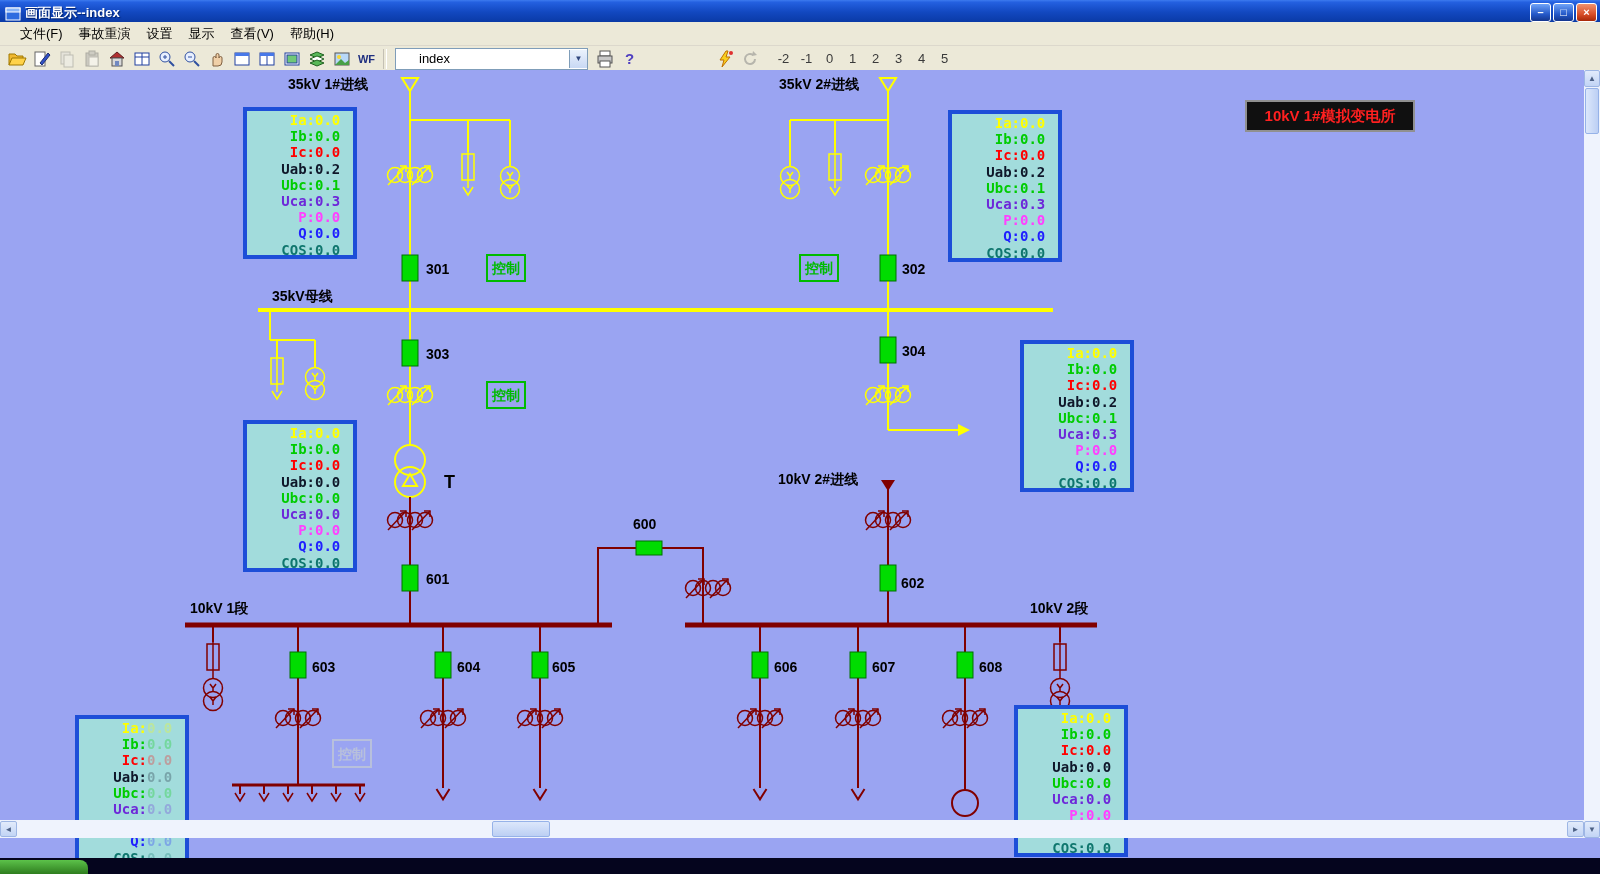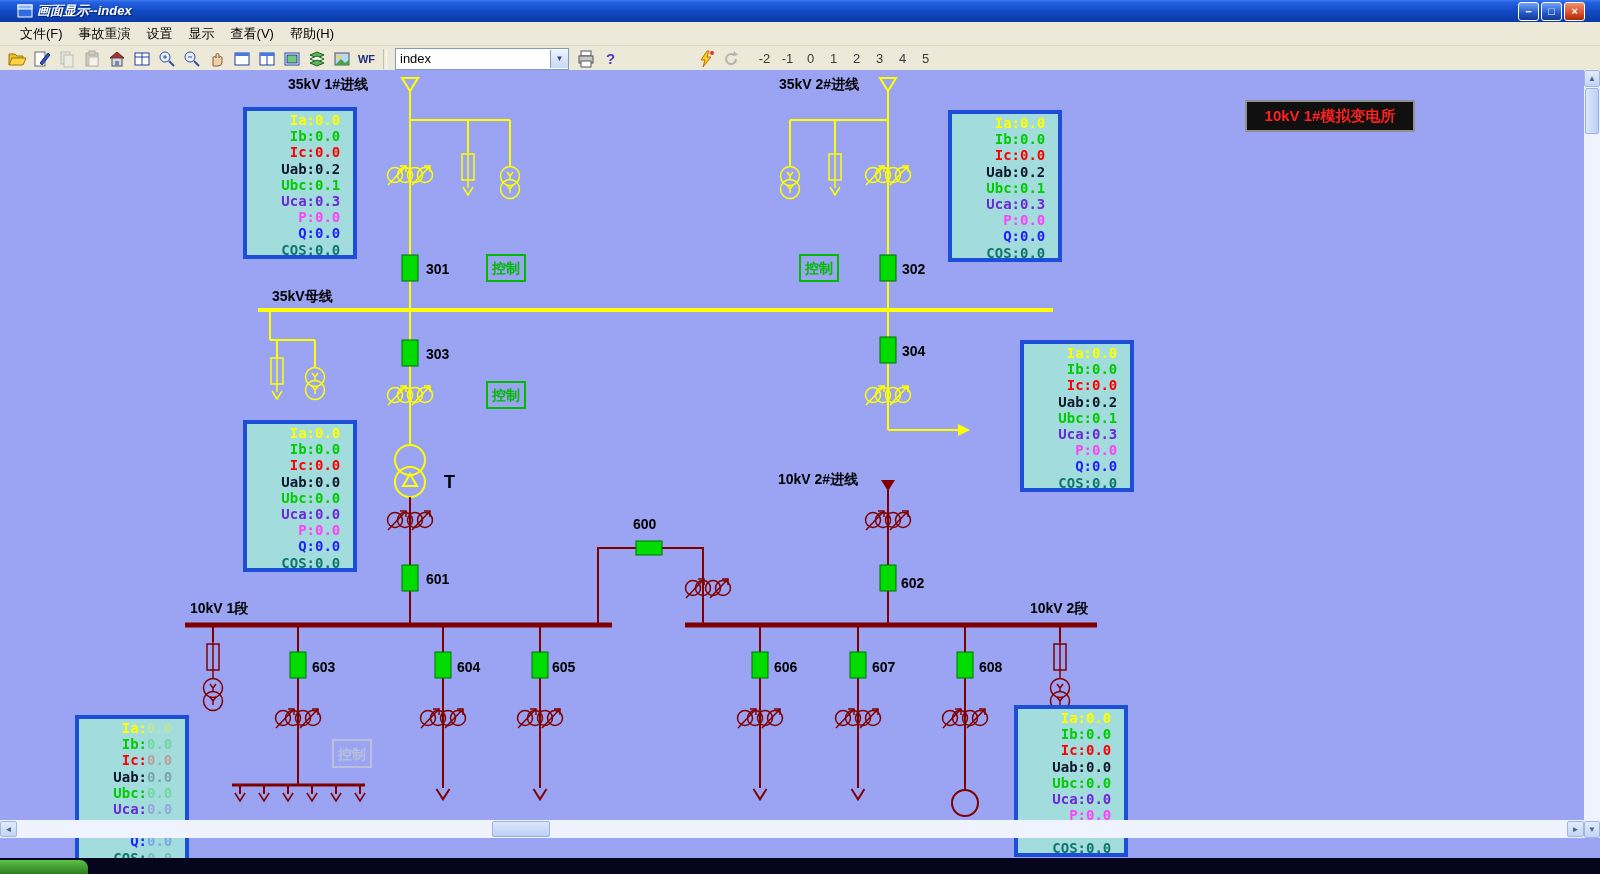--- a/index.html
+++ b/index.html
@@ -2,21 +2,21 @@
 <html><head>
 <meta charset="utf-8">
 <style>
   html,body{margin:0;padding:0;background:#000;}
   body{width:1600px;height:874px;position:relative;overflow:hidden;
        font-family:"Liberation Sans","DejaVu Sans",sans-serif;}
   .window{position:absolute;left:0;top:0;width:1600px;height:858px;background:#ECE9D8;}
 
   
   .titlebar{height:22px;background:linear-gradient(180deg,#3D7BEF 0%,#2460E0 10%,#1248C0 55%,#0A3AA6 100%);
-    display:flex;align-items:center;color:#fff;font-weight:bold;font-size:13px;padding:0 15px;font-style:italic;}
+    display:flex;align-items:flex-end;color:#fff;font-weight:bold;font-size:13px;padding:0 3px;}
   .app-icon{width:16px;height:16px;margin:0 4px 0 2px;}
   .title-text{flex:1;text-shadow:1px 1px 1px #00206a;}
   .capbtn{width:19px;height:17px;margin-left:2px;border:1px solid #fff;border-radius:3px;
     display:flex;align-items:center;justify-content:center;color:#fff;font-size:11px;line-height:1;
     background:linear-gradient(180deg,#6FA3F8,#2458C8 60%,#14368E);}
   .capbtn.close{background:linear-gradient(180deg,#F0926E,#D84E28 60%,#A82808);}
 
   
   .menubar{height:23px;display:flex;align-items:center;font-size:13px;color:#000;
     background:#ECE9D8;border-bottom:1px solid #DCD8CC;padding-left:12px;}
@@ -24,21 +24,21 @@
 
   
   .toolbar{height:25px;display:flex;align-items:center;background:#ECE9D8;
     border-bottom:1px solid #B8B4A8;padding-left:4px;}
   .tbtn{width:25px;height:22px;display:flex;align-items:center;justify-content:center;flex:0 0 auto;}
   .tbtn svg{display:block;}
   .tbtn.disabled{opacity:.45;filter:grayscale(1);}
   .tsep{width:2px;height:20px;border-left:1px solid #C4C0B4;border-right:1px solid #fff;margin:0 4px;flex:0 0 auto;}
   .wf{font-weight:bold;font-size:11px;color:#203080;}
   .helpq{font-weight:bold;font-size:15px;color:#5040C0;}
-  .combo{width:172px;height:20px;background:#fff;border:1px solid #7F9DB9;display:flex;align-items:center;margin:0 4px;flex:0 0 auto;}
+  .combo{width:172px;height:20px;background:#fff;border:1px solid #7F9DB9;display:flex;align-items:center;margin:0 4px;flex:0 0 auto;padding-left:19px;}
   .combo-text{flex:1;font-size:13px;padding:1px 4px;color:#000;}
   .combo-btn{width:17px;height:18px;background:linear-gradient(180deg,#EAF2FD,#C8D8F4);
     border-left:1px solid #7F9DB9;display:flex;align-items:center;justify-content:center;font-size:8px;color:#30477D;}
   .zspacer{width:70px;flex:0 0 auto;}
   [data-list="toolbar.zoom_levels"]{display:flex;flex:0 0 auto;margin-left:10px;}
   .znum{width:23px;text-align:center;font-size:13px;color:#3A3A3A;}
 
   
   .canvas{position:absolute;left:0;top:70px;width:1600px;height:788px;background:#9AA4F2;overflow:hidden;}
   svg.diagram{position:absolute;left:0;top:0;}

